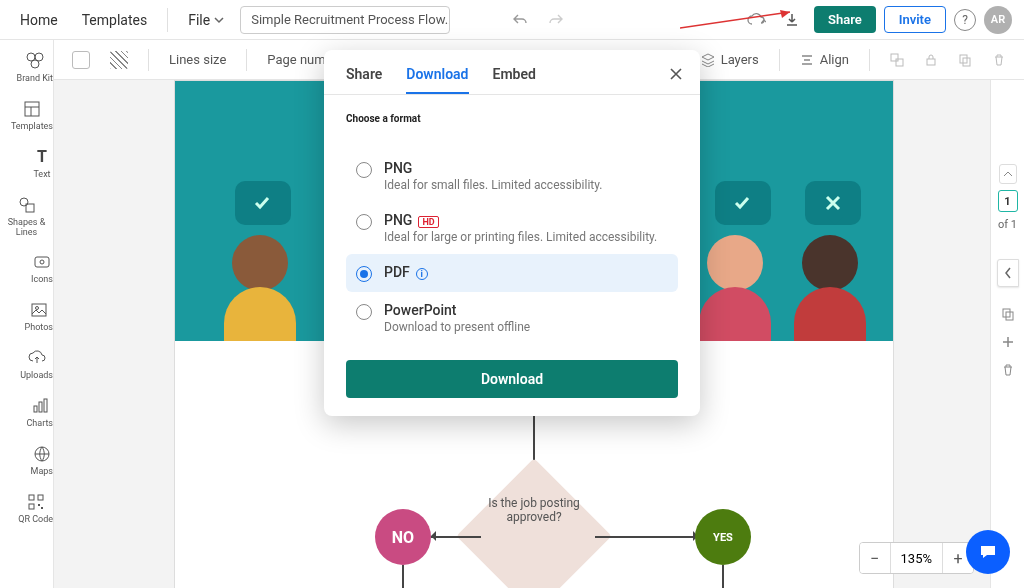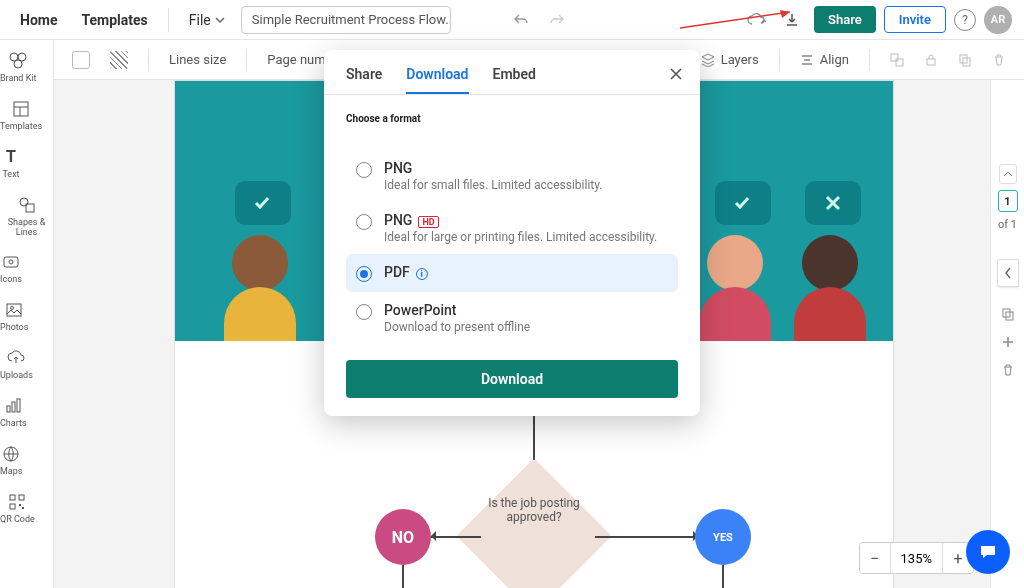--- a/index.html
+++ b/index.html
@@ -1,40 +1,40 @@
 <!DOCTYPE html>
 <html><head>
   <meta charset="utf-8">
   <style>
     * { margin: 0; padding: 0; box-sizing: border-box; font-family: -apple-system, BlinkMacSystemFont, "Segoe UI", Roboto, sans-serif; }
     body { width: 1024px; height: 588px; overflow: hidden; background: #fff; position: relative; }
 
     
     .topbar { height: 40px; border-bottom: 1px solid #e5e5e5; display: flex; align-items: center; padding: 0 12px; gap: 8px; }
-    .topbar .nav-link { font-size: 14px; font-weight: 700; color: #333; padding: 6px 8px; cursor: pointer; }
+    .topbar .nav-link { font-size: 14px; font-weight: 400; color: #333; padding: 6px 8px; cursor: pointer; }
     .topbar .divider { width: 1px; height: 24px; background: #e0e0e0; margin: 0 4px; }
     .file-btn { font-size: 14px; color: #333; padding: 4px 8px; display: flex; align-items: center; gap: 4px; cursor: pointer; }
     .doc-title { flex: 0 0 auto; width: 210px; height: 28px; border: 1px solid #ccc; border-radius: 4px; padding: 4px 10px; font-size: 13px; color: #555; display: flex; align-items: center; overflow: hidden; white-space: nowrap; text-overflow: ellipsis; }
     .spacer { flex: 1; }
     .icon-btn { width: 28px; height: 28px; display: flex; align-items: center; justify-content: center; cursor: pointer; color: #666; border-radius: 4px; }
     .share-btn { background: #0d7d6f; color: #fff; border-radius: 4px; padding: 6px 14px; font-size: 13px; font-weight: 600; cursor: pointer; }
     .invite-btn { border: 1px solid #1a73e8; color: #1a73e8; border-radius: 4px; padding: 5px 14px; font-size: 13px; font-weight: 600; cursor: pointer; }
     .help-btn { width: 22px; height: 22px; border: 1.5px solid #888; border-radius: 50%; display: flex; align-items: center; justify-content: center; font-size: 12px; color: #666; cursor: pointer; }
     .avatar { width: 28px; height: 28px; border-radius: 50%; background: #b0b0b0; color: #fff; display: flex; align-items: center; justify-content: center; font-size: 11px; font-weight: 600; }
 
     
     .toolbar { position: absolute; top: 40px; left: 54px; right: 0; height: 40px; border-bottom: 1px solid #e5e5e5; display: flex; align-items: center; padding: 0 18px; gap: 20px; font-size: 13px; color: #555; background:#fff;}
     .tool-check { width: 18px; height: 18px; border: 1px solid #bbb; border-radius: 3px; }
     .tool-hatch { width: 18px; height: 18px; background: repeating-linear-gradient(45deg,#888,#888 1px,#fff 1px,#fff 4px); border-radius:2px;}
     .toolbar .tool { cursor: pointer; display:flex; align-items:center; gap:6px;}
     .toolbar .tdiv { width:1px; height:22px; background:#e0e0e0;}
     .toolbar .rspace { flex:1;}
 
     
-    .sidebar { position: absolute; top: 40px; left: 0; bottom: 0; width: 54px; border-right: 1px solid #e5e5e5; background: #fff; display: flex; flex-direction: column; align-items: flex-start; padding-top: 10px; gap: 14px; }
+    .sidebar { position: absolute; top: 40px; left: 0; bottom: 0; width: 54px; border-right: 1px solid #e5e5e5; background: #fff; display: flex; flex-direction: column; align-items: flex-end; padding-top: 10px; gap: 14px; }
     .side-item { display: flex; flex-direction: column; align-items: center; gap: 2px; cursor: pointer; color: #555; font-size: 9px; text-align:center; line-height:1.1;}
     .side-icon { width: 22px; height: 22px; display:flex; align-items:center; justify-content:center; color:#444;}
 
     
     .canvas-wrap { position: absolute; top: 80px; left: 54px; right: 34px; bottom: 0; background: #f3f3f3; overflow:hidden;}
     .canvas { position:absolute; left:120px; top:0; width:720px; background:#fff; border:1px solid #ddd;}
     .banner { height:260px; background:#1a999e; position:relative; overflow:hidden;}
     .banner-title { position:absolute; left:0; right:0; top:10px; text-align:center; color:#eef; font-size:30px; font-weight:800;}
     .banner-sub { position:absolute; left:0; right:0; top:48px; text-align:center; color:#eef; font-size:28px; font-weight:800;}
     .speech { position:absolute; width:56px; height:44px; background:#0e7f85; border-radius:10px; display:flex; align-items:center; justify-content:center;}
@@ -42,21 +42,21 @@
     .speech svg{ color:#cfe; }
     .person { position:absolute; bottom:-4px; width:80px; height:110px;}
     .head{ width:56px; height:56px; border-radius:50%; margin:0 auto;}
     .body{ width:72px; height:56px; border-radius:36px 36px 0 0; margin:-4px auto 0;}
 
     .flow { padding: 30px 20px 80px; position:relative; height:360px;}
     .start-box { position:absolute; left:50%; top:20px; transform:translateX(-50%); width:140px; height:50px; background:#efe0da; border-radius:4px;}
     .diamond { position:absolute; left:50%; top:140px; transform:translateX(-50%) rotate(45deg); width:110px; height:110px; background:#efe0da; border-radius:4px;}
     .diamond-text{ position:absolute; left:50%; top:155px; transform:translateX(-50%); text-align:center; font-size:12px; color:#555; width:110px;}
     .circle-no{ position:absolute; left:200px; top:168px; width:56px; height:56px; background:#c94b82; border-radius:50%; display:flex; align-items:center; justify-content:center; color:#fff; font-size:16px; font-weight:700;}
-    .circle-yes{ position:absolute; left:520px; top:168px; width:56px; height:56px; background:#3b82f6; border-radius:50%; display:flex; align-items:center; justify-content:center; color:#fff; font-size:11px; font-weight:700;}
+    .circle-yes{ position:absolute; left:520px; top:168px; width:56px; height:56px; background:#4d7c0f; border-radius:50%; display:flex; align-items:center; justify-content:center; color:#fff; font-size:11px; font-weight:700;}
     .arrow{ position:absolute; background:#454545;}
     .arrow.v{ width:2px;}
     .arrow.h{ height:2px;}
     .arrowhead{ position:absolute; width:0; height:0;}
 
     
     .rstrip{ position:absolute; top:80px; right:0; bottom:0; width:34px; background:#fff; border-left:1px solid #e5e5e5; display:flex; flex-direction:column; align-items:center; padding-top:90px; gap:6px; font-size:11px; color:#666;}
     .rstrip .pg{ width:20px; height:22px; border:1.5px solid #1fb6a5; border-radius:3px; display:flex; align-items:center; justify-content:center; font-weight:700; color:#333;}
     .rstrip .chev{ width:22px; height:28px; border:1px solid #ddd; border-radius:3px 0 0 3px; display:flex; align-items:center; justify-content:center; margin-top:22px; background:#fff; box-shadow:0 1px 2px rgba(0,0,0,.1);}
     .rstrip .tool-ic{ width:22px; height:22px; display:flex; align-items:center; justify-content:center; color:#666;}

